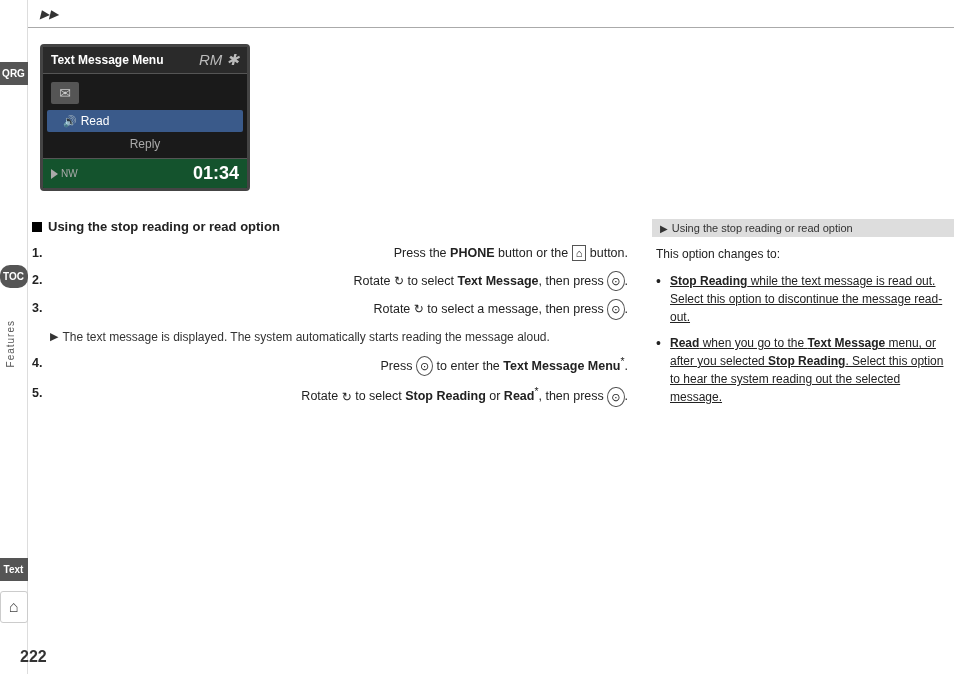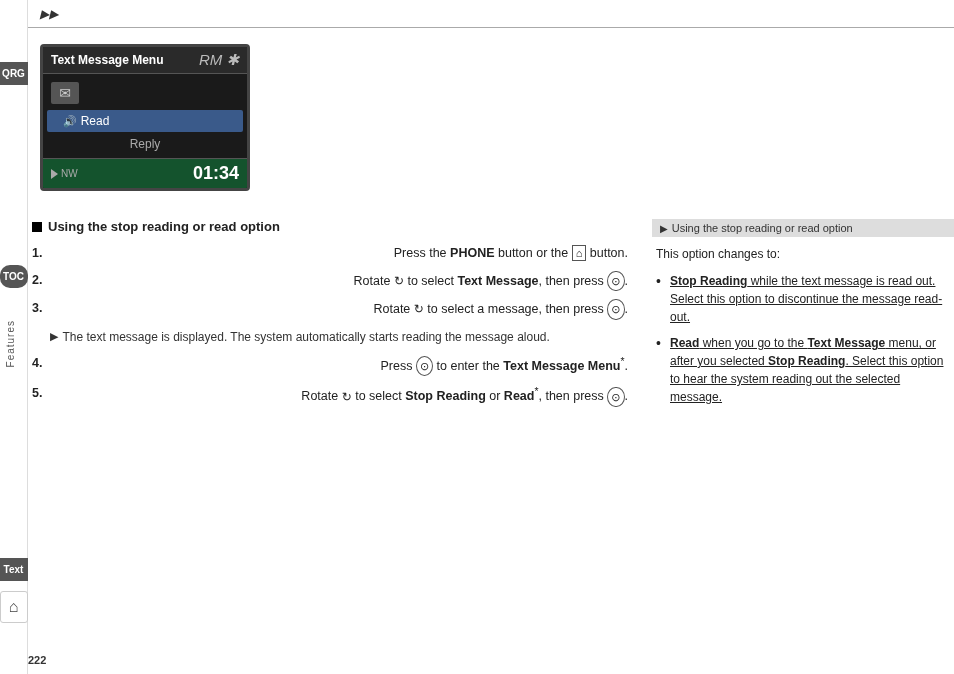--- a/index.html
+++ b/index.html
@@ -72,23 +72,23 @@
       align-items: center;
       padding-left: 12px;
       font-size: 12px;
       color: #333;
     }
     .breadcrumb span { font-style: italic; }
 
     
     .page-number {
       position: absolute;
-      left: 28px;
+      left: 20px;
       bottom: 8px;
-      font-size: 11px;
+      font-size: 16px;
       font-weight: bold;
       color: #333;
     }
 
     
     .main-content {
       position: absolute;
       left: 28px;
       top: 28px;
       right: 0;

